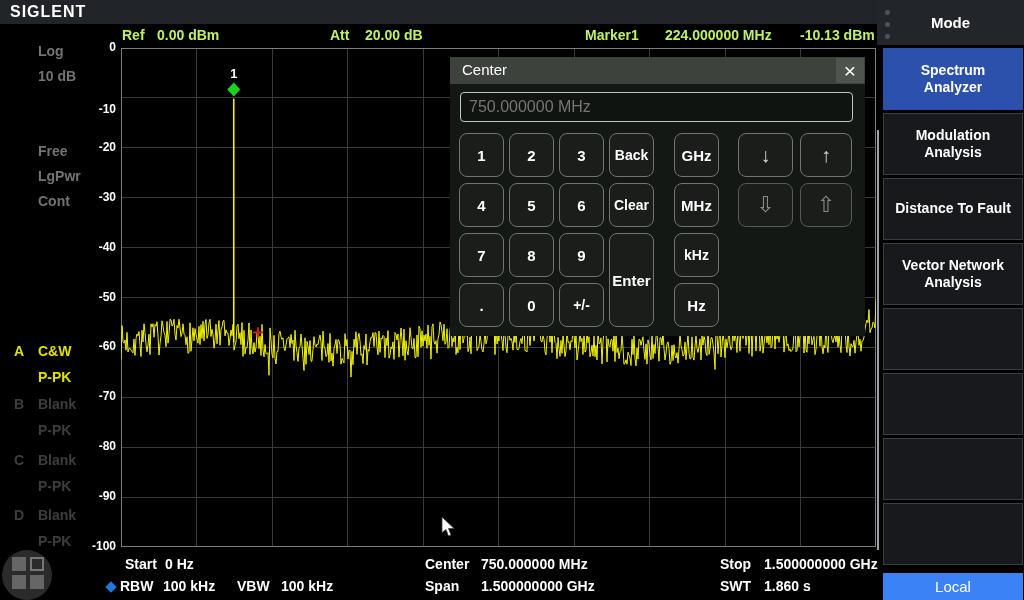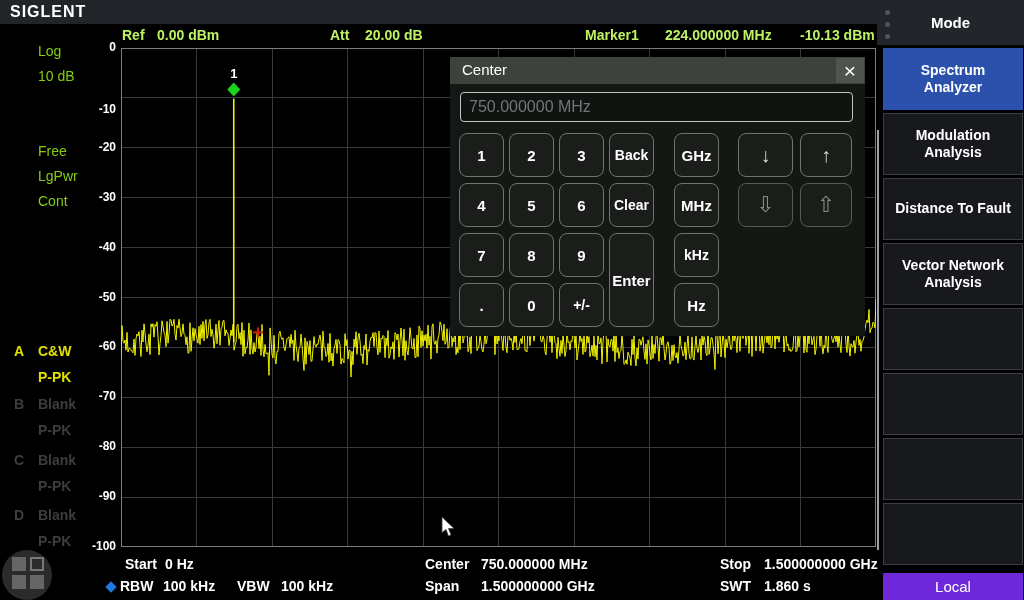--- a/index.html
+++ b/index.html
@@ -4,21 +4,21 @@
 <style>
   html,body{margin:0;padding:0;background:#000;}
   body{width:1024px;height:600px;overflow:hidden;font-family:"Liberation Sans",sans-serif;}
   #screen{position:relative;width:1024px;height:600px;background:#000;color:#fff;}
   
   #logobar{position:absolute;left:0;top:0;width:877px;height:24px;background:#212529;}
   #brand{position:absolute;left:10px;top:3px;font-size:16px;font-weight:bold;letter-spacing:1px;color:#fff;}
   
   .info{position:absolute;top:27px;font-size:14px;font-weight:bold;color:#bef264;white-space:nowrap;}
   
-  .lp{position:absolute;font-size:14px;font-weight:normal;color:#84cc16;white-space:nowrap;padding-left:28px;}
+  .lp{position:absolute;font-size:14px;font-weight:bold;color:#737373;white-space:nowrap;padding-left:28px;}
   .trace-txt{position:absolute;font-size:14px;font-weight:bold;color:#3d3d3d;white-space:nowrap;}
   .trace-on{color:#e0e000;}
   
   .ytick{position:absolute;left:82px;width:34px;text-align:right;font-size:12px;font-weight:bold;color:#fff;}
   
   #plot{position:absolute;left:121px;top:48px;}
   
   #dialog{position:absolute;left:450px;top:57px;width:415px;height:279px;background:#141814;z-index:20;}
   #dialog-header{position:absolute;left:0;top:0;width:415px;height:27px;background:#3d423d;}
   #dialog-title{position:absolute;left:12px;top:4px;font-size:15px;color:#fff;}
@@ -35,21 +35,21 @@
   
   #sidebar{position:absolute;left:877px;top:0;width:116px;height:600px;background:#000;}
   #mode-header{position:absolute;left:0;top:0;width:147px;height:45px;background:#22262b;
     display:flex;align-items:center;justify-content:center;font-size:15px;font-weight:bold;color:#fff;}
   .side-dot{position:absolute;left:8px;width:5px;height:5px;border-radius:50%;background:#4c545e;}
   #side-vline{position:absolute;left:0;top:130px;width:2px;height:420px;background:#9aa1a8;}
   .side-btn{position:absolute;left:6px;width:140px;height:62px;background:#17191d;border:1px solid #3a3e44;
     box-sizing:border-box;display:flex;align-items:center;justify-content:center;text-align:center;
     font-size:14px;font-weight:bold;color:#fff;line-height:1.25;padding:6px 6px;}
   .side-btn.active{background:#2b51ad;border-color:#2b51ad;}
-  #local-btn{position:absolute;left:6px;top:573px;width:140px;height:27px;background:#6d28d9;
+  #local-btn{position:absolute;left:6px;top:573px;width:140px;height:27px;background:#3b82f6;
     display:flex;align-items:center;justify-content:center;font-size:15px;color:#fff;}
   
   .st{position:absolute;font-size:14px;font-weight:bold;color:#fff;white-space:nowrap;}
   #rbw-diamond{position:absolute;left:107px;top:583px;width:8px;height:8px;background:#1f78e0;transform:rotate(45deg);}
   
   #gridbtn{position:absolute;left:2px;top:550px;width:50px;height:50px;border-radius:50%;background:#2b2b2b;}
   .gb-sq{position:absolute;width:14px;height:14px;background:#666;}
   .gb-sq.hollow{background:transparent;border:2px solid #777;box-sizing:border-box;}
   
   #cursor{position:absolute;left:441px;top:517px;z-index:50;}

